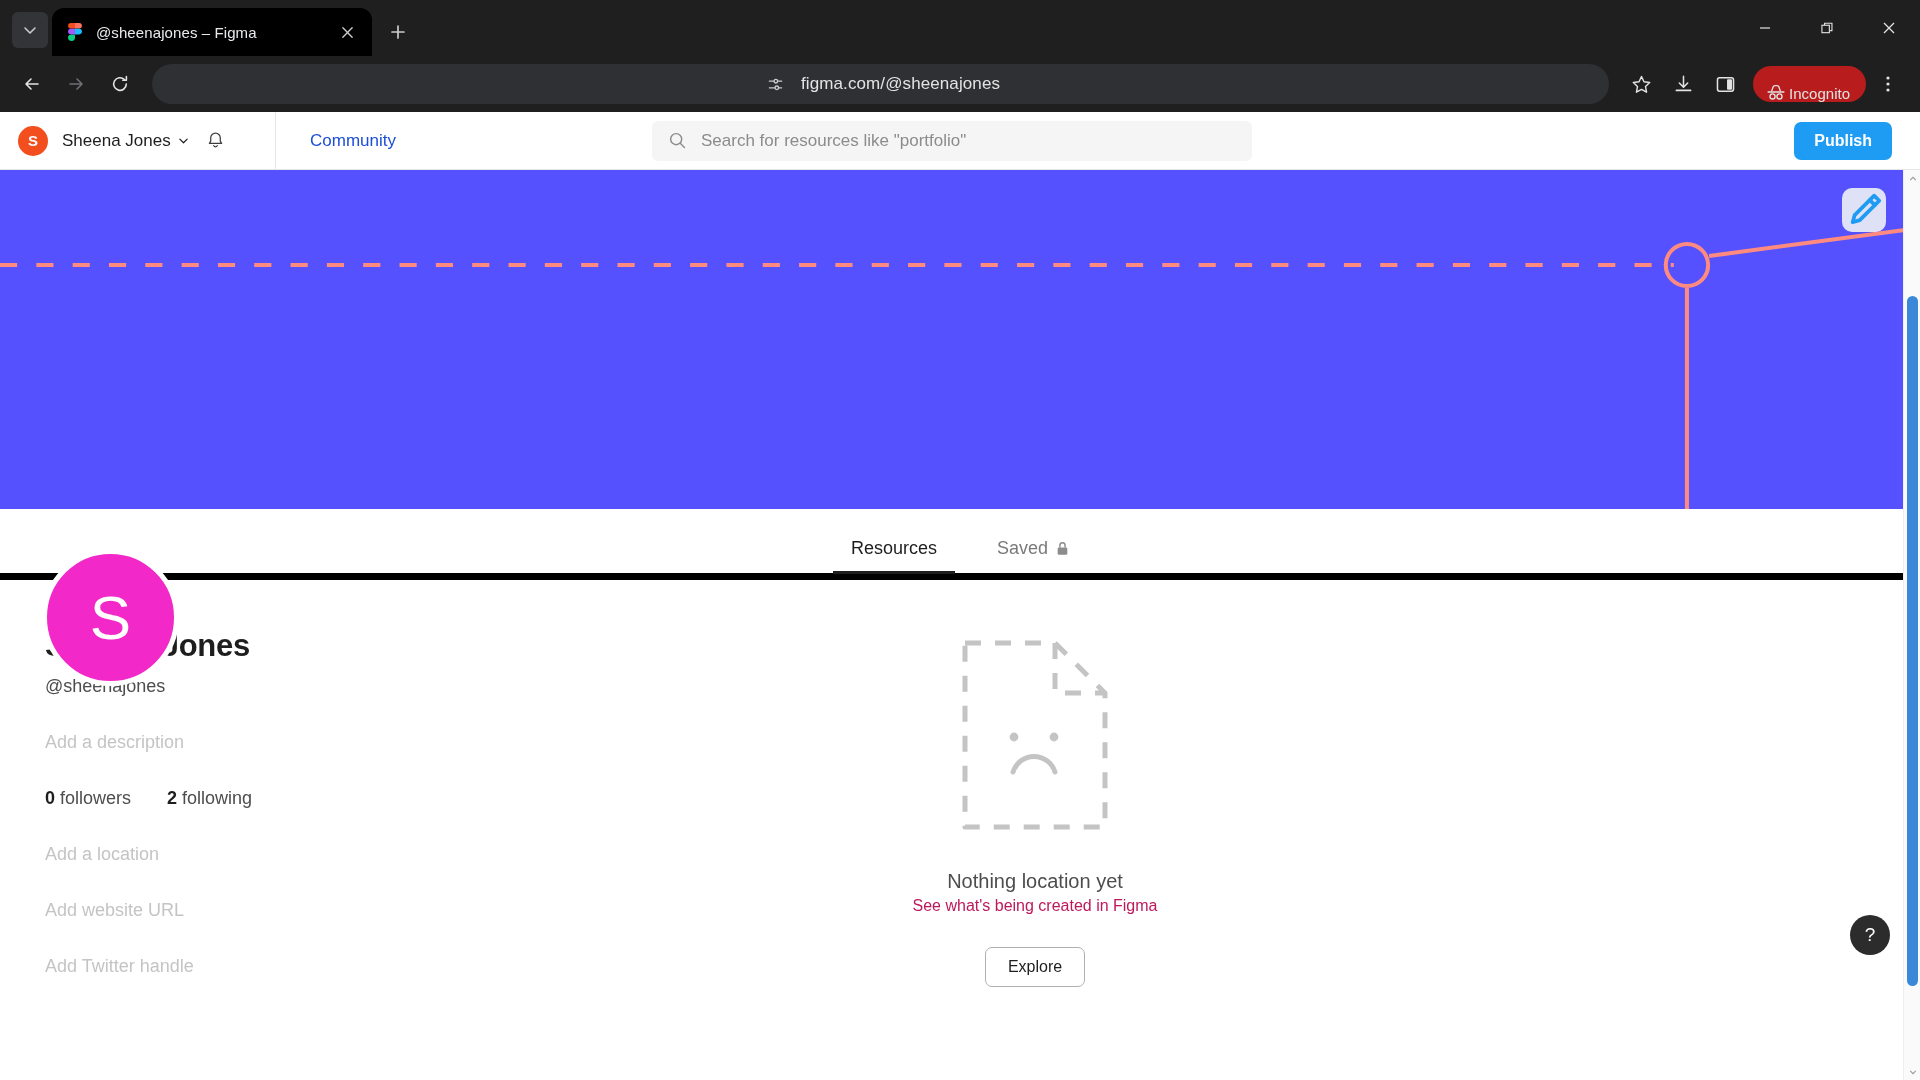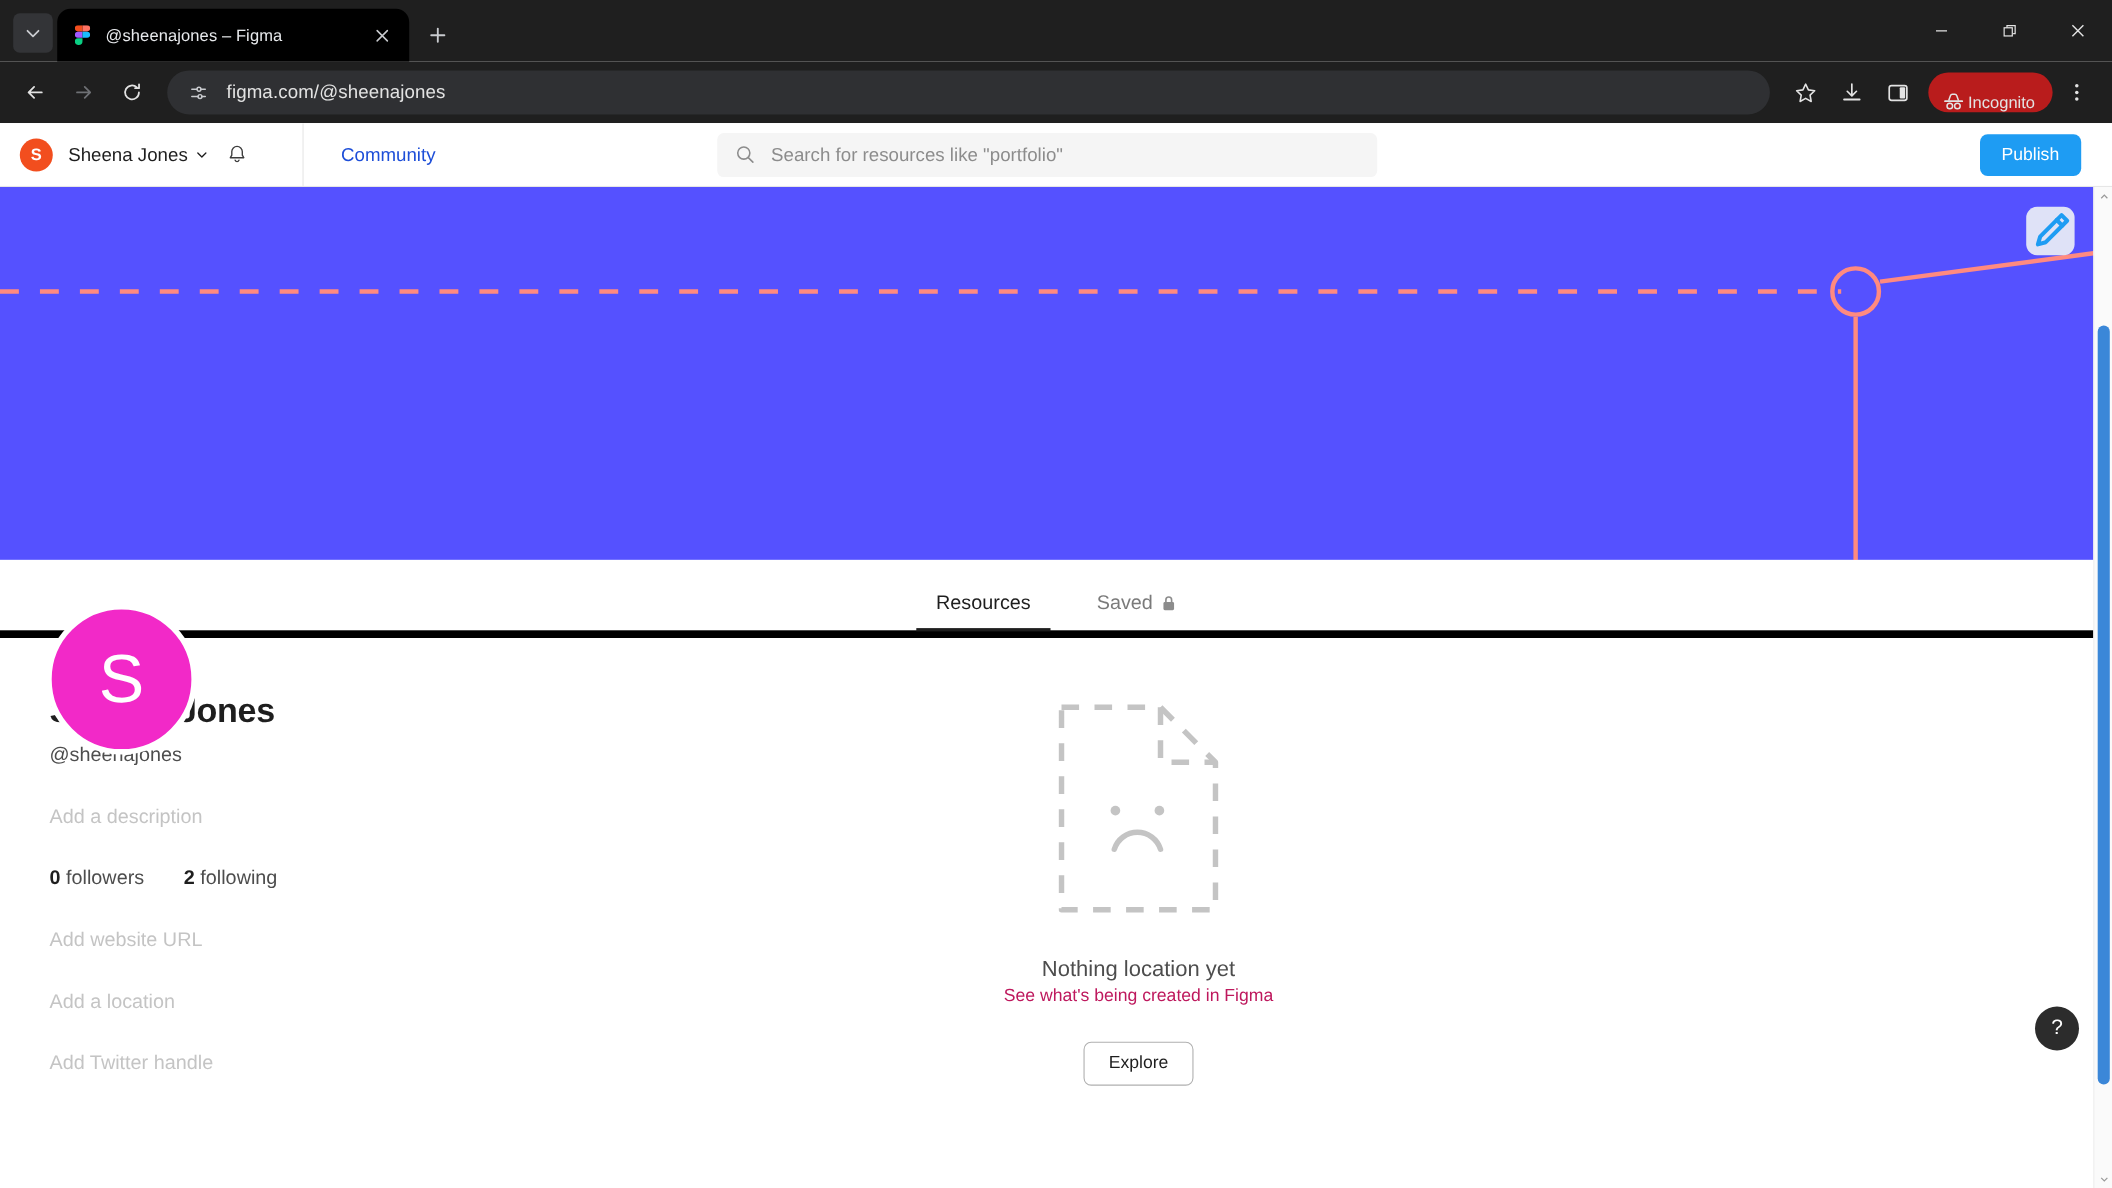--- a/index.html
+++ b/index.html
@@ -67,20 +67,21 @@
   .navbtn {
     width: 40px; height: 40px; border-radius: 50%;
     display: flex; align-items: center; justify-content: center;
     cursor: pointer; flex: none;
   }
   .omnibox {
     flex: 1; height: 40px; margin: 0 8px;
     background: #2f3033; border-radius: 20px;
     display: flex; align-items: center; padding: 0 14px; gap: 12px;
     cursor: text;
+    justify-content: center;
   }
   .omni-icon {
     width: 28px; height: 28px; border-radius: 50%;
     display: flex; align-items: center; justify-content: center; flex: none;
   }
   .omni-url { color: #e3e3e3; font-size: 17px; letter-spacing: .1px; }
   .tb-right { display: flex; align-items: center; gap: 2px; }
   .incognito-pill {
     height: 36px; border-radius: 18px; background: #b91c1c;
     display: flex; align-items: flex-end; gap: 3px; padding: 0 16px 0 13px;
@@ -123,21 +124,21 @@
     position: absolute; left: 652px; width: 600px; height: 40px;
     background: #f5f5f5; border-radius: 6px;
     display: flex; align-items: center; gap: 14px; padding: 0 16px;
     cursor: text;
   }
   .fn-search-ph { font-size: 17px; color: #8c8c8c; }
   .fn-publish {
     position: absolute; right: 28px;
     background: #1e9cf3; color: #fff; border: none;
     height: 38px; padding: 0 20px; border-radius: 7px;
-    font-size: 16px; font-weight: 400; cursor: pointer;
+    font-size: 16px; font-weight: 700; cursor: pointer;
     font-family: "Liberation Sans", sans-serif;
   }
 
   
   .banner {
     height: 339px; background: #5551ff;
     position: relative; overflow: hidden; flex: none;
   }
   .banner svg { position: absolute; inset: 0; width: 100%; height: 100%; }
   .banner-edit {
@@ -433,22 +434,22 @@
         <div class="p-stats">
           <div class="p-stat">
             <b>0</b>
             <span>followers</span>
           </div>
           <div class="p-stat">
             <b>2</b>
             <span>following</span>
           </div>
         </div>
+        <div class="p-field">Add a location</div>
         <div class="p-field">Add website URL</div>
-        <div class="p-field">Add a location</div>
         <div class="p-field">Add Twitter handle</div>
       </div>
 
       <div class="empty">
         <svg width="146" height="190" viewBox="0 0 146 190">
           <path d="M3 3h90l50 50v134H3z" fill="none" stroke="#c4c4c4" stroke-width="5" stroke-dasharray="16 14" stroke-linejoin="round"></path>
           <path d="M93 3v50h50" fill="none" stroke="#c4c4c4" stroke-width="5" stroke-dasharray="16 14" stroke-linejoin="round"></path>
           <circle cx="52" cy="97" r="4.4" fill="#c4c4c4"></circle>
           <circle cx="92" cy="97" r="4.4" fill="#c4c4c4"></circle>
           <path d="M51 132a22 22 0 0142 0" fill="none" stroke="#c4c4c4" stroke-width="5" stroke-linecap="round"></path>

